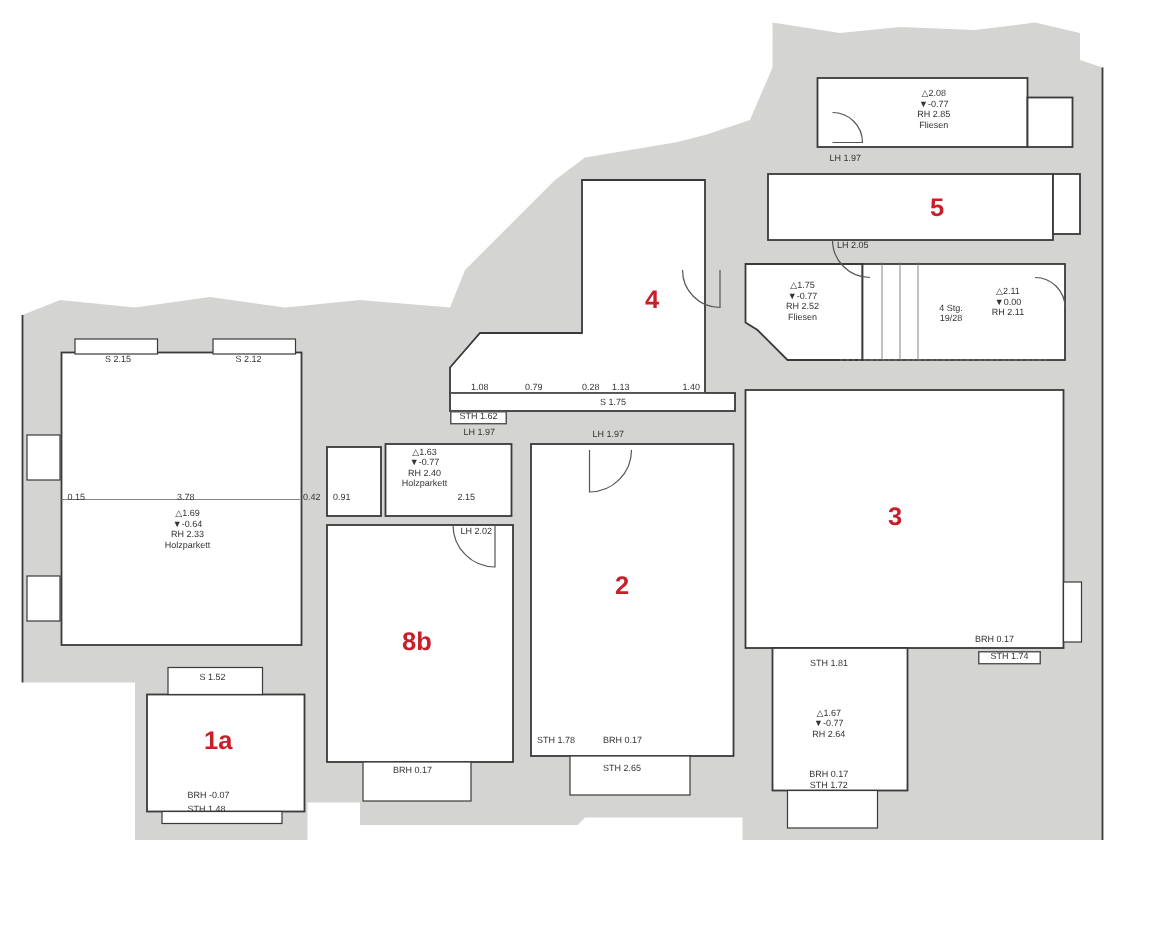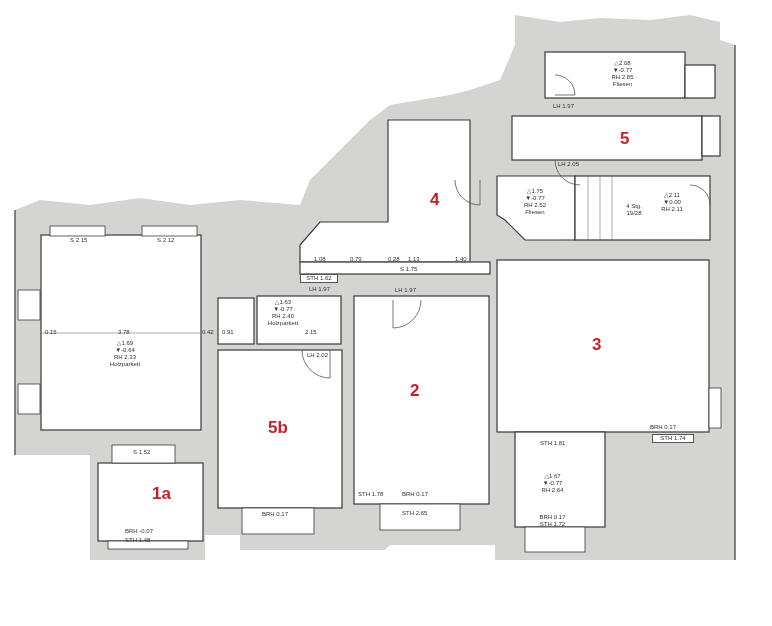--- a/index.html
+++ b/index.html
@@ -80,22 +80,22 @@
       <line x1="588" y1="175" x2="588" y2="240"></line>
       <line x1="600" y1="175" x2="600" y2="240"></line>
       <line x1="612" y1="175" x2="612" y2="240"></line>
       <line x1="560" y1="240" x2="700" y2="240" stroke-dasharray="2 2"></line>
       <line x1="40" y1="333" x2="200" y2="333"></line>
       <line x1="300" y1="262" x2="470" y2="262"></line>
     </g>
   </svg>
 
   
-  <div class="room-num" style="left:152px;top:484px;">1a</div>
-  <div class="room-num" style="left:268px;top:418px;">5b</div>
+  <div class="room-num" style="left:136px;top:484px;">1a</div>
+  <div class="room-num" style="left:268px;top:418px;">8b</div>
   <div class="room-num" style="left:410px;top:381px;">2</div>
   <div class="room-num" style="left:592px;top:335px;">3</div>
   <div class="room-num" style="left:430px;top:190px;">4</div>
   <div class="room-num" style="left:620px;top:129px;">5</div>
 
   
   <div class="info" style="left:100px;top:340px;width:50px;">
     <div>△1.69</div>
     <div>▼-0.64</div>
     <div>RH 2.33</div>

